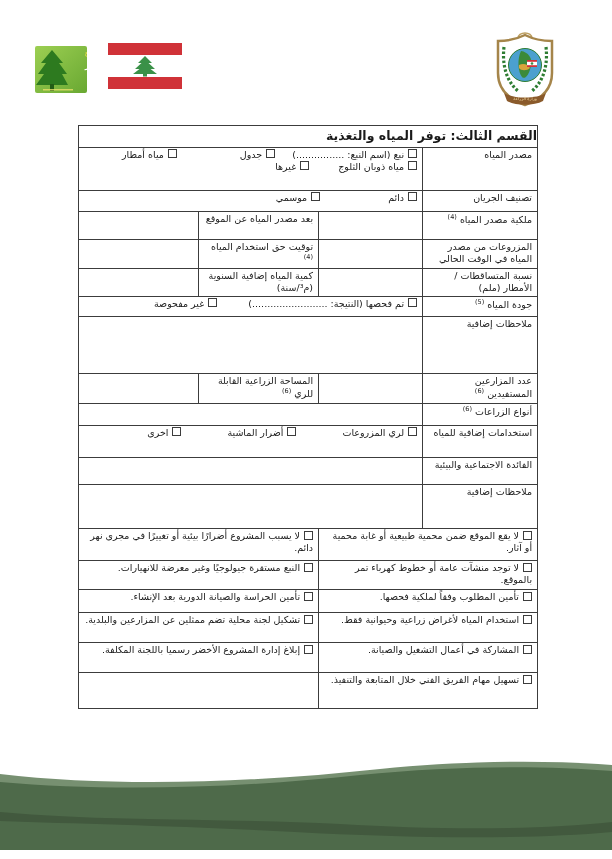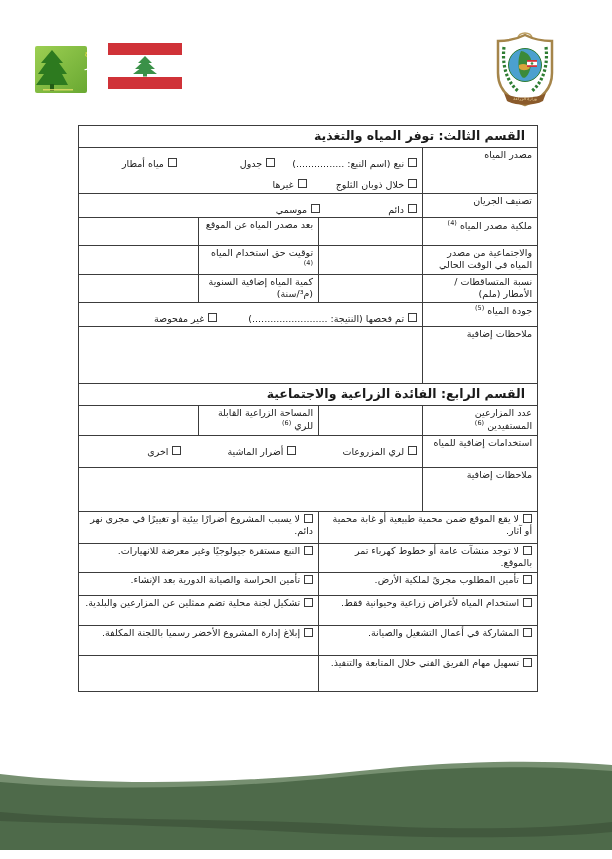--- a/index.html
+++ b/index.html
@@ -10,26 +10,26 @@
   .logo{position:absolute;}
   #greenLogo{left:35px;top:46px;}
   #lebFlag{left:108px;top:43px;}
   #ministry{left:492px;top:31px;}
 
   
   table.form{position:absolute;top:125px;left:78px;width:459px;border-collapse:collapse;
              table-layout:fixed;direction:rtl;}
   td{border:1px solid #3c3c3c;padding:1px 5px;font-size:9.5px;line-height:1.3;
      vertical-align:top;overflow:hidden;}
-  tr.sec td{font-weight:bold;font-size:12.5px;padding:2px 12px;vertical-align:middle;}
+  tr.sec td{font-weight:bold;font-size:12.5px;padding:2px 0;vertical-align:middle;}
   td.lbl{font-size:9.5px;}
   sup.fn{font-size:6.5px;}
   .cb{display:inline-block;width:7px;height:7px;border:1px solid #3c3c3c;background:#fff;
       margin-left:4px;vertical-align:-1px;flex:0 0 auto;}
-  .opt{display:inline-flex;align-items:baseline;white-space:nowrap;margin-top:9px;}
+  .opt{display:inline-flex;align-items:baseline;white-space:nowrap;}
   .optrow{display:flex;align-items:flex-start;}
 
   
   #footer{position:absolute;left:0;top:760px;width:612px;height:99px;}
 </style>
 </head>
 <body>
 
 <div class="page">
 
@@ -101,21 +101,21 @@
                     <span>نبع (اسم النبع: ................)</span>
                   </span>
               <span class="opt" style="margin-right:14px;">
                     <span class="cb"></span>
                     <span>جدول</span>
                   </span>
             </div>
             <div>
               <span class="opt">
                     <span class="cb"></span>
-                    <span>خلال ذوبان الثلوج</span>
+                    <span>مياه ذوبان الثلوج</span>
                   </span>
               <span class="opt" style="margin-right:26px;text-align:center;">
                     <span class="cb"></span>
                     <span>غيرها</span>
                   </span>
             </div>
           </div>
           <span class="opt">
                 <span class="cb"></span>
                 <span>مياه أمطار</span>
@@ -141,21 +141,21 @@
     </tr>
 
     <tr style="height:28px">
       <td class="lbl"><span>ملكية مصدر المياه</span> <sup class="fn">(4)</sup></td>
       <td></td>
       <td class="lbl">بعد مصدر المياه عن الموقع</td>
       <td></td>
     </tr>
 
     <tr style="height:28px">
-      <td class="lbl">والاجتماعية من مصدر المياه في الوقت الحالي</td>
+      <td class="lbl">المزروعات من مصدر المياه في الوقت الحالي</td>
       <td></td>
       <td class="lbl"><span>توقيت حق استخدام المياه</span> <sup class="fn">(4)</sup></td>
       <td></td>
     </tr>
 
     <tr style="height:27px">
       <td class="lbl">نسبة المتساقطات / الأمطار (ملم)</td>
       <td></td>
       <td class="lbl">كمية المياه إضافية السنوية (م³/سنة)</td>
       <td></td>
@@ -175,31 +175,32 @@
               </span>
         </div>
       </td>
     </tr>
 
     <tr style="height:57px">
       <td class="lbl">ملاحظات إضافية</td>
       <td colspan="3"></td>
     </tr>
 
-    <tr class="sec" style="height:22px">
-      <td colspan="4">القسم الرابع: الفائدة الزراعية والاجتماعية</td>
-    </tr>
 
     <tr style="height:30px">
       <td class="lbl"><span>عدد المزارعين المستفيدين</span> <sup class="fn">(6)</sup></td>
       <td></td>
       <td class="lbl"><span>المساحة الزراعية القابلة للري</span> <sup class="fn">(6)</sup></td>
       <td></td>
     </tr>
 
+    <tr style="height:22px">
+      <td class="lbl"><span>أنواع الزراعات</span> <sup class="fn">(6)</sup></td>
+      <td colspan="3"></td>
+    </tr>
 
     <tr style="height:32px">
       <td class="lbl">استخدامات إضافية للمياه</td>
       <td colspan="3">
         <div class="optrow" style="gap:46px;align-items:center;height:100%;">
           <span class="opt">
                 <span class="cb"></span>
                 <span>لري المزروعات</span>
               </span>
           <span class="opt">
@@ -207,39 +208,43 @@
                 <span>أضرار الماشية</span>
               </span>
           <span class="opt">
                 <span class="cb"></span>
                 <span>اخرى</span>
               </span>
         </div>
       </td>
     </tr>
 
+    <tr style="height:27px">
+      <td class="lbl">الفائدة الاجتماعية والبيئية</td>
+      <td colspan="3"></td>
+    </tr>
 
     <tr style="height:44px">
       <td class="lbl">ملاحظات إضافية</td>
       <td colspan="3"></td>
     </tr>
 
 
     <tr style="height:32px">
       <td colspan="2"><span class="cb"></span><span>لا يقع الموقع ضمن محمية طبيعية أو غابة محمية أو آثار.</span></td>
       <td colspan="2"><span class="cb"></span><span>لا يسبب المشروع أضرارًا بيئية أو تغييرًا في مجرى نهر دائم.</span></td>
     </tr>
     <tr style="height:29px">
       <td colspan="2"><span class="cb"></span><span>لا توجد منشآت عامة أو خطوط كهرباء تمر بالموقع.</span></td>
       <td colspan="2"><span class="cb"></span><span>النبع مستقرة جيولوجيًا وغير معرضة للانهيارات.</span></td>
     </tr>
 
 
     <tr style="height:23px">
-      <td colspan="2"><span class="cb"></span><span>تأمين المطلوب مجرىً لملكية الأرض.</span></td>
+      <td colspan="2"><span class="cb"></span><span>تأمين المطلوب وفقاً لملكية فحصها.</span></td>
       <td colspan="2"><span class="cb"></span><span>تأمين الحراسة والصيانة الدورية بعد الإنشاء.</span></td>
     </tr>
     <tr style="height:30px">
       <td colspan="2"><span class="cb"></span><span>استخدام المياه لأغراض زراعية وحيوانية فقط.</span></td>
       <td colspan="2"><span class="cb"></span><span>تشكيل لجنة محلية تضم ممثلين عن المزارعين والبلدية.</span></td>
     </tr>
     <tr style="height:30px">
       <td colspan="2"><span class="cb"></span><span>المشاركة في أعمال التشغيل والصيانة.</span></td>
       <td colspan="2"><span class="cb"></span><span>إبلاغ إدارة المشروع الأخضر رسميا باللجنة المكلفة.</span></td>
     </tr>

